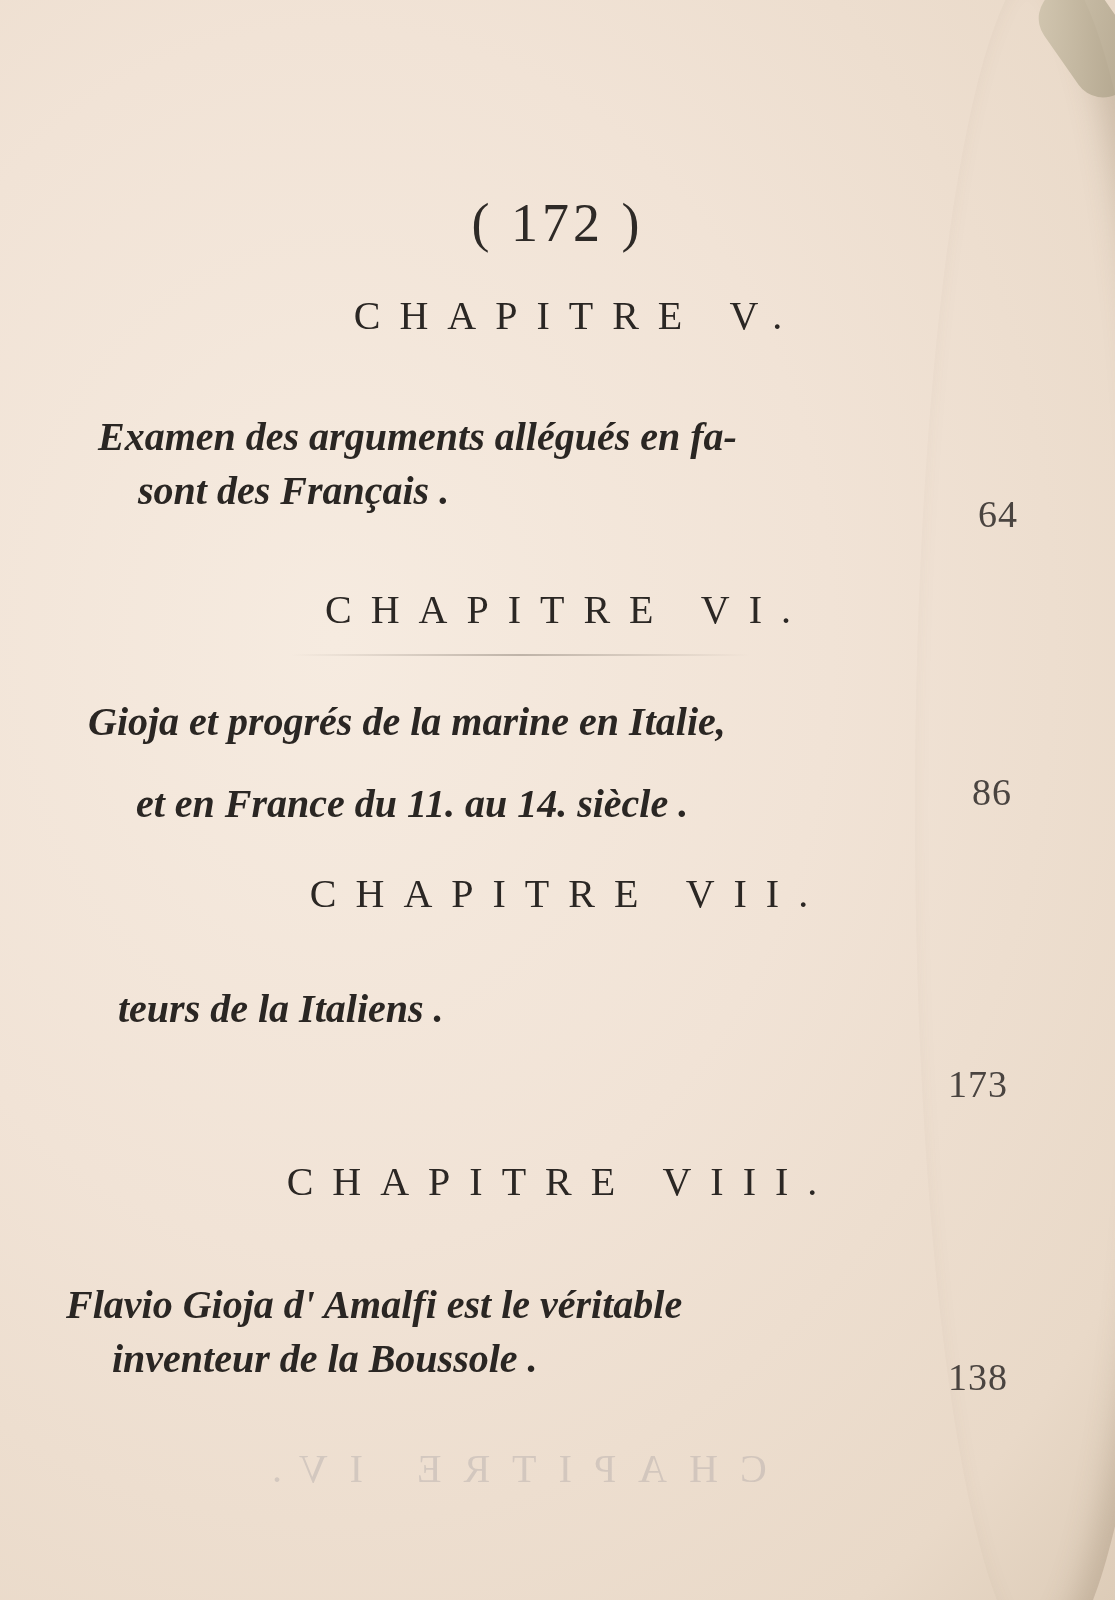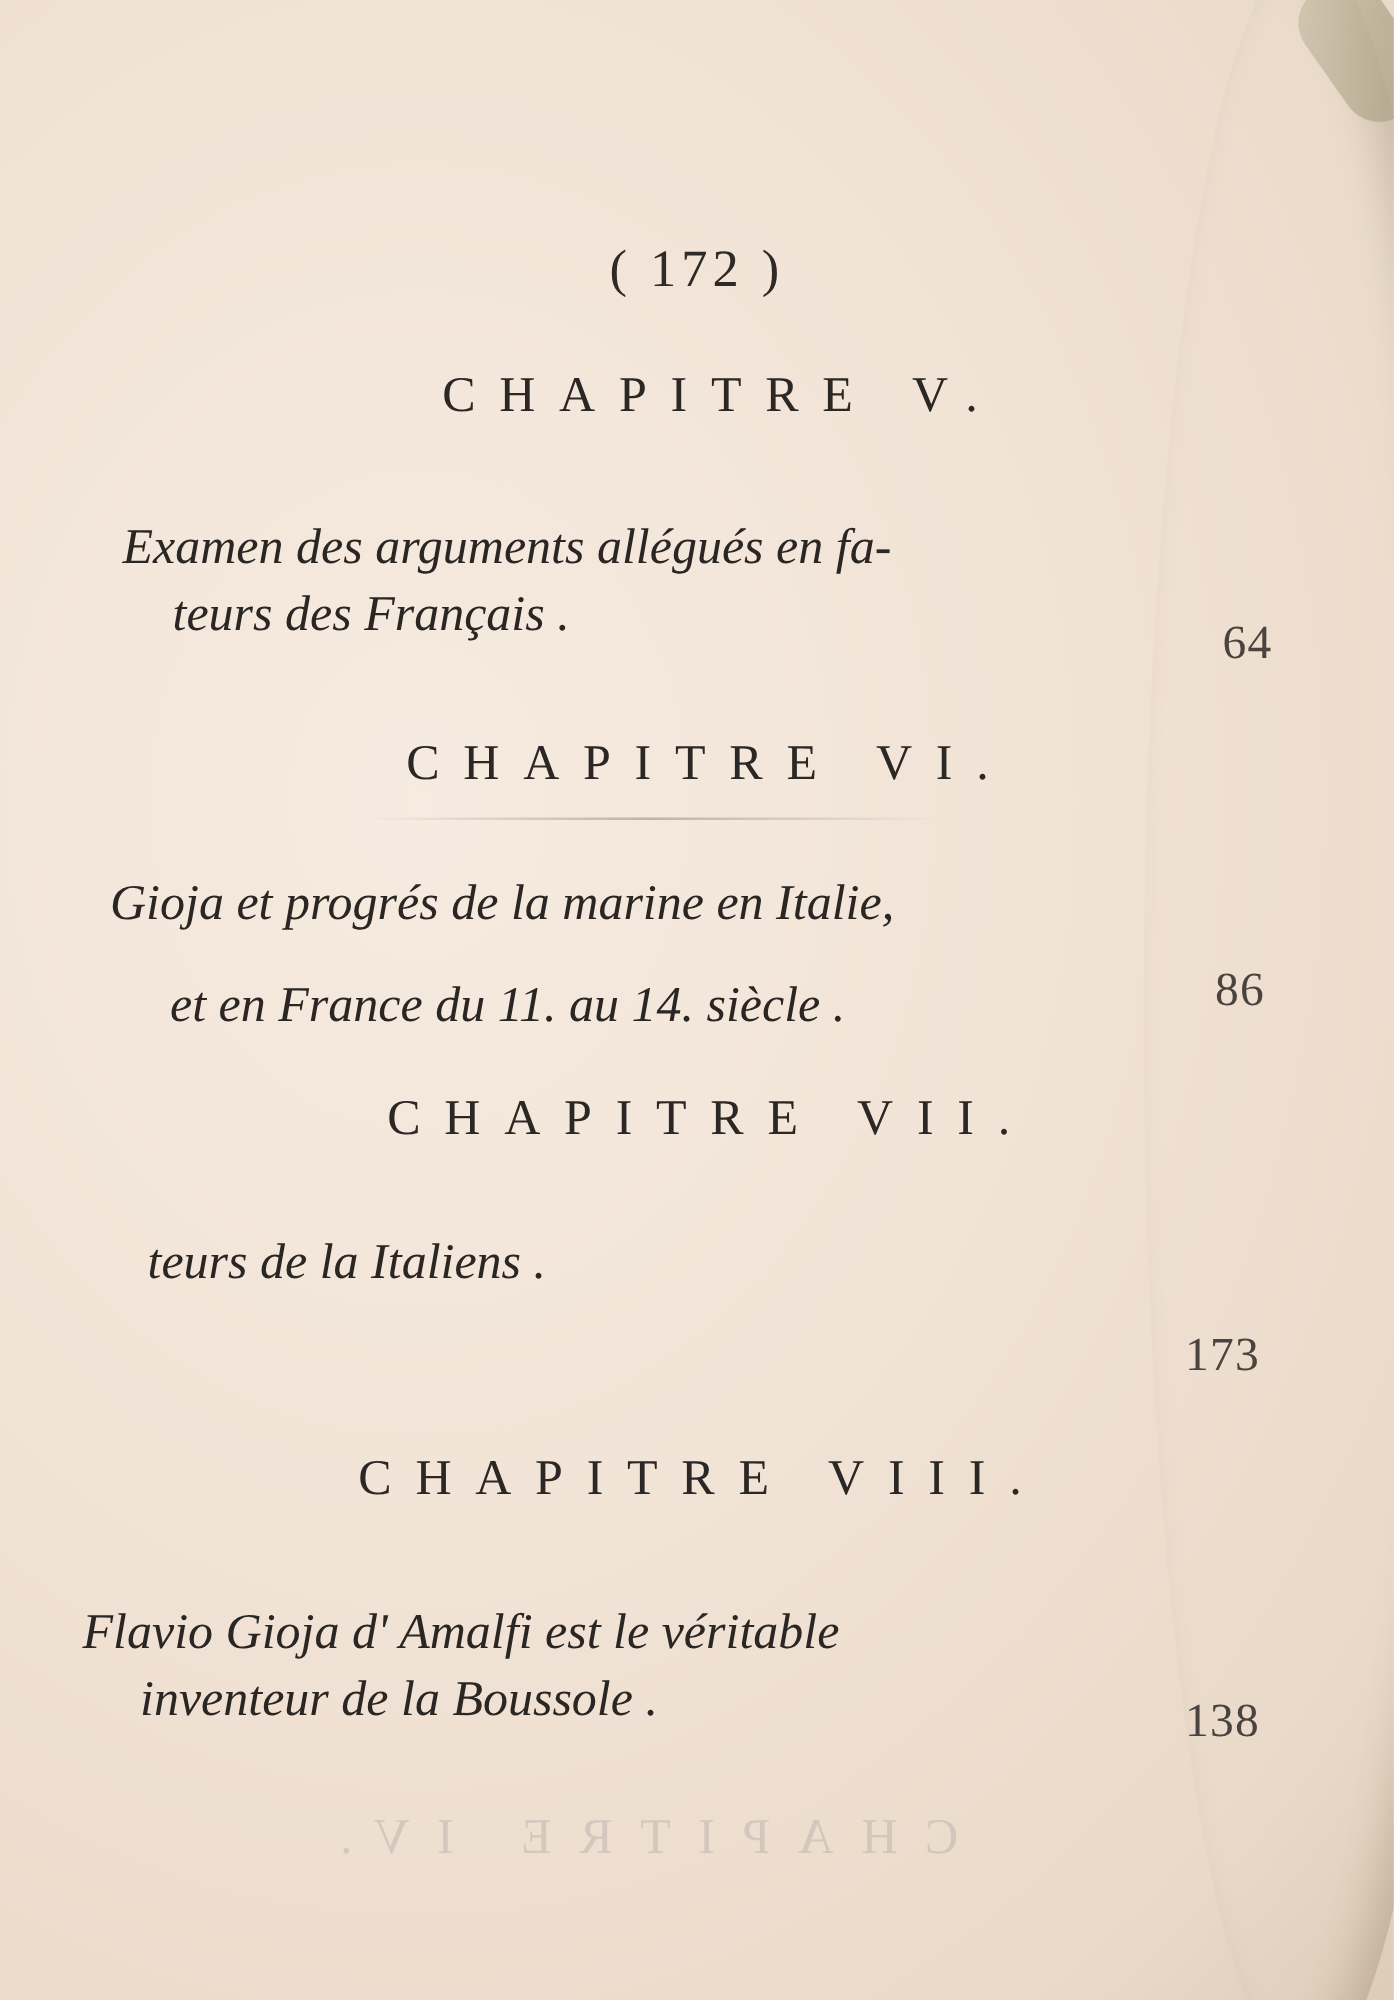--- a/index.html
+++ b/index.html
@@ -23,54 +23,54 @@
     position: absolute; right: -10px; top: -20px; width: 70px; height: 120px;
     background: linear-gradient(135deg, #cfc4ad, #a89c83);
     transform: rotate(-35deg); border-radius: 30px; opacity: 0.85;
   }
   .ghost {
     position: absolute; color: rgba(120,120,130,0.22);
     transform: scaleX(-1); letter-spacing: 22px; font-size: 40px;
   }
   .pageno {
     position: absolute; top: 192px; left: 0; width: 1115px; text-align: center;
-    font-size: 42px; color: #2e2a27; letter-spacing: 4px;
+    font-size: 54px; color: #2e2a27; letter-spacing: 4px;
   }
   .chap {
     position: absolute; left: 0; width: 1115px; text-align: center;
     font-size: 40px; color: #2b2724; letter-spacing: 19px;
   }
   .rule {
     position: absolute; left: 290px; top: 654px; width: 460px; height: 2px;
     background: linear-gradient(90deg, transparent, rgba(90,80,70,0.35), transparent);
   }
   .entry {
     position: absolute; font-style: italic; font-size: 40px; color: #2a2623;
-    line-height: 54px; white-space: nowrap;
+    line-height: 54px; white-space: nowrap; font-weight: bold;
   }
   .entry .l2 { display: block; }
   .pnum {
     position: absolute; font-size: 38px; color: #4a4440; letter-spacing: 1px;
   }
 </style>
 </head>
 <body>
 
 <div class="page">
   <div class="edge"></div>
   <div class="cord"></div>
 
   <div class="ghost" style="left:250px; top:1445px;">CHAPITRE IV.</div>
 
   <div class="pageno">( 172 )</div>
 
   <div class="chap" style="top:292px; padding-left:20px;">CHAPITRE V.</div>
   <div class="entry" style="left:98px; top:410px;">
     <span class="l2">Examen des arguments allégués en fa-</span>
-    <span class="l2" style="padding-left:40px;">teurs des Français .</span>
+    <span class="l2" style="padding-left:40px;">sont des Français .</span>
   </div>
   <div class="pnum" style="left:978px; top:492px;">64</div>
 
   <div class="chap" style="top:586px; padding-left:10px;">CHAPITRE VI.</div>
   <div class="rule"></div>
   <div class="entry" style="left:88px; top:695px;">
     <span class="l2">Gioja et progrés de la marine en Italie,</span>
     <span class="l2" style="padding-left:48px;margin-top:28px;">et en France du 11. au 14. siècle .</span>
   </div>
   <div class="pnum" style="left:972px; top:770px;">86</div>

